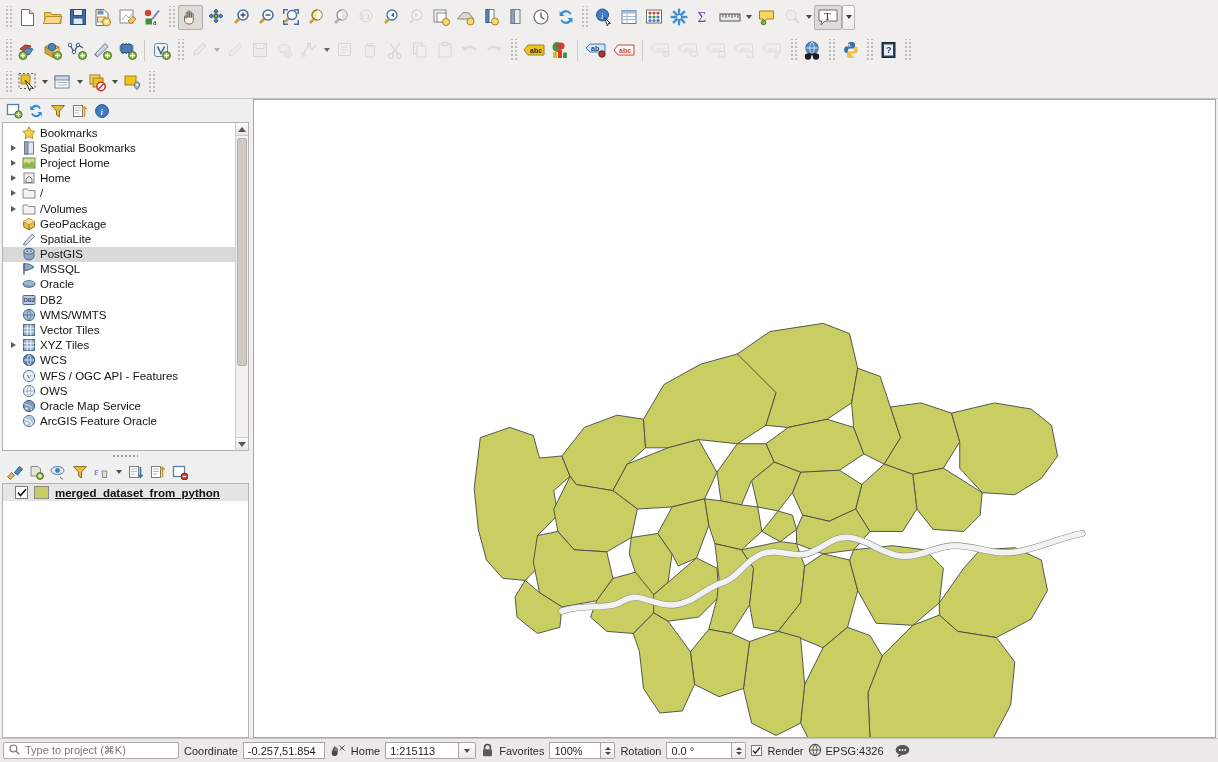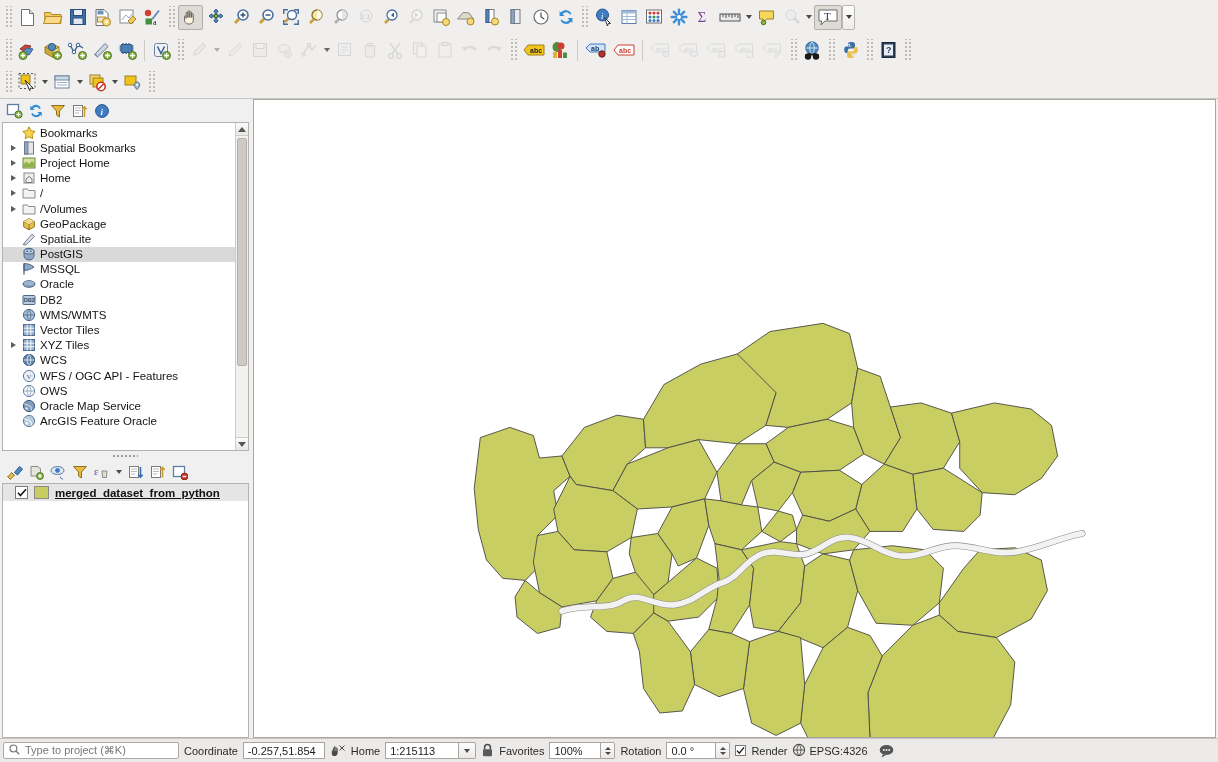--- a/index.html
+++ b/index.html
@@ -101,21 +101,21 @@
   }
   .statmsg { font-size: 10.5px; color: #2b2b2b; white-space: nowrap; overflow: hidden; max-width: 330px; }
   .slabel { font-size: 11px; color: #2b2b2b; white-space: nowrap; }
   .sfield {
     height: 17px; border: 1px solid #a9a6a2; background: #fff; border-radius: 0;
     display: flex; align-items: center; padding: 0 4px; font-size: 11px; color: #1d1d1d; white-space: nowrap;
   }
   .sfield.coord { width: 82px; }
   .sfield.scale { width: 74px; }
   .sfield.magn { width: 52px; }
-  .sfield.rot  { width: 50px; }
+  .sfield.rot  { width: 66px; }
   .combo-arrow {
     width: 17px; height: 17px; border: 1px solid #a9a6a2; border-left: none; border-radius: 0 2px 2px 0;
     background: linear-gradient(#fcfcfc,#ebe9e7); display:flex;align-items:center;justify-content:center;
   }
   .combo-arrow i { width:0;height:0;border-left:3.5px solid transparent;border-right:3.5px solid transparent;border-top:4px solid #4a4a4a;}
   .spin { width: 14px; height: 17px; border: 1px solid #a9a6a2; border-left: none; border-radius: 0 2px 2px 0;
           background: linear-gradient(#fcfcfc,#ebe9e7); display:flex;flex-direction:column;align-items:center;justify-content:center; gap:2px;}
   .spin i.u { width:0;height:0;border-left:3px solid transparent;border-right:3px solid transparent;border-bottom:3.5px solid #4a4a4a;}
   .spin i.d { width:0;height:0;border-left:3px solid transparent;border-right:3px solid transparent;border-top:3.5px solid #4a4a4a;}
   .scheck { width: 11px; height: 11px; border: 1px solid #7d7a76; background: #fff; display:flex;align-items:center;justify-content:center;}

